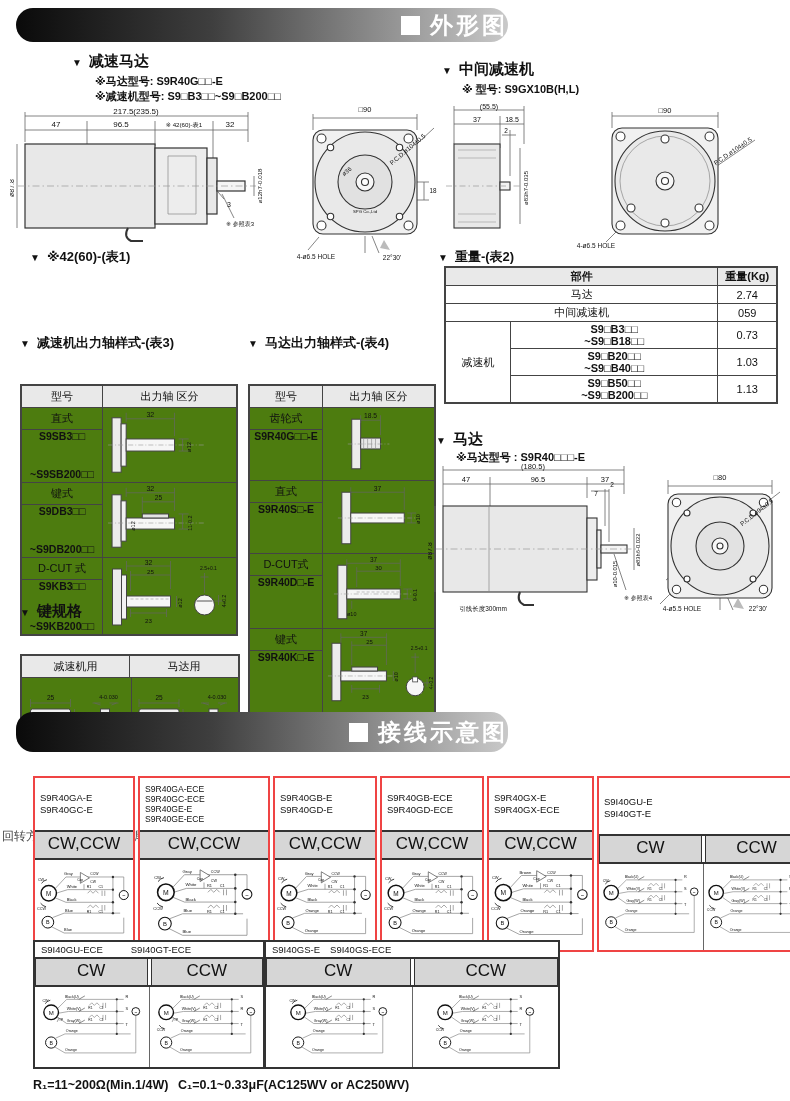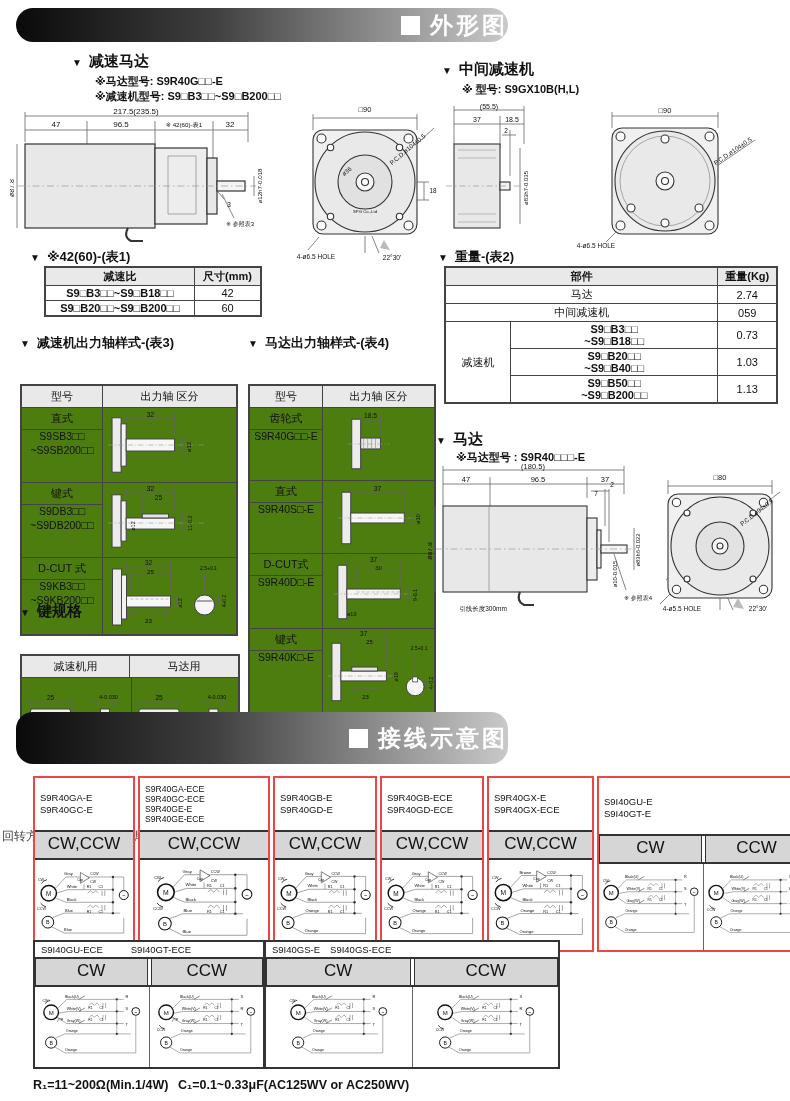--- a/index.html
+++ b/index.html
@@ -23,21 +23,21 @@
   .mono2{font-weight:bold;font-size:10.5px;}
   .shafttbl{position:absolute;border:2px solid #444;background:#4d7c0f;display:flex;flex-direction:column;margin-top:32px;}
   .sh-head{display:flex;border-bottom:1px solid #444;}
   .sh-head>div{background:#e9e9e9;font-size:11px;display:flex;align-items:center;justify-content:center;height:21px;}
   .sh-c1{width:80px;border-right:1px solid #444;flex-shrink:0;}
   .sh-c2{flex:1;}
   .sh-row{display:flex;border-bottom:1px solid #444;}
   .sh-row:last-child{border-bottom:0;}
   .stack{display:flex;flex-direction:column;}
   .sh-type{height:21px;border-bottom:1px solid #444;display:flex;align-items:center;justify-content:center;font-size:11px;}
-  .sh-model{flex:1;display:flex;flex-direction:column;align-items:center;justify-content:flex-start;font-weight:normal;font-size:10.5px;line-height:1.3;}
+  .sh-model{flex:1;display:flex;flex-direction:column;align-items:center;justify-content:space-between;font-weight:bold;font-size:10.5px;line-height:1.3;}
   .drawcell{display:flex;align-items:center;justify-content:center;padding:1px;}
   .drawcell svg{width:100%;height:100%;}
   svg{font-family:inherit;}
   svg text{fill:#111;}
   
   .wm{position:absolute;font-size:12px;color:#444;z-index:0;white-space:nowrap;}
   .wrow1{position:absolute;left:33px;top:776px;display:flex;gap:3px;z-index:1;}
   .wcol{background:#fff;border:2px solid #ef4444;display:flex;flex-direction:column;justify-content:flex-end;}
   .wmodels{height:48px;padding:2px 5px;font-size:9.5px;line-height:1.3;border-bottom:2px solid #333;display:flex;flex-direction:column;justify-content:center;}
   .wmodels.small{font-size:8.6px;line-height:1.18;}
@@ -190,36 +190,20 @@
       <text x="184" y="51" font-size="6.3" transform="rotate(-34 184 51)">P.C.D.ø104±0.5</text>
       <text x="46" y="146" font-size="6.5">4-ø6.5 HOLE</text>
     </g>
   </svg>
   </div>
 
   <div class="secrow" style="left:30px;top:248px">
     <span class="mk">▼</span>
     <span class="sect2">※42(60)-(表1)</span>
   </div>
-  <table class="dt abs" style="left:44px;top:266px;width:218px">
-    <tbody>
-        <tr>
-      <th style="width:140px">减速比</th>
-      <th>尺寸(mm)</th>
-    </tr>
-    <tr>
-      <td class="mono2">S9□B3□□~S9□B18□□</td>
-      <td>42</td>
-    </tr>
-    <tr>
-      <td class="mono2">S9□B20□□~S9□B200□□</td>
-      <td>60</td>
-    </tr>
-  </tbody>
-    </table>
 
   <div class="secrow" style="left:438px;top:248px">
     <span class="mk">▼</span>
     <span class="sect2">重量-(表2)</span>
   </div>
   <table class="dt abs" style="left:444px;top:266px;width:334px">
     <tbody>
         <tr>
       <th colspan="2" style="width:244px">部件</th>
       <th>重量(Kg)</th>
@@ -572,21 +556,21 @@
           <g text-anchor="middle">
             <text x="26" y="21" font-size="6.5">25</text>
             <text x="56" y="36" font-size="5.8" transform="rotate(-90 56 36)">4</text>
             <text x="84" y="20" font-size="5.5">4-0.030</text>
           </g>
         </svg>
       </div>
     </div>
   </div>
 
-  <div class="banner" style="top:712px;height:52px">
+  <div class="banner" style="top:712px;height:40px">
     <div class="bsq"></div>
     <div class="btxt">接线示意图</div>
   </div>
 
   <div class="wm" style="left:2px;top:828px">回转方向为从马达出力轴尾端所视旋转方向</div>
 
   <div class="wrow1">
     <div class="wcol" style="width:98px">
       <div class="wmodels">
         <div>S9R40GA-E</div>

